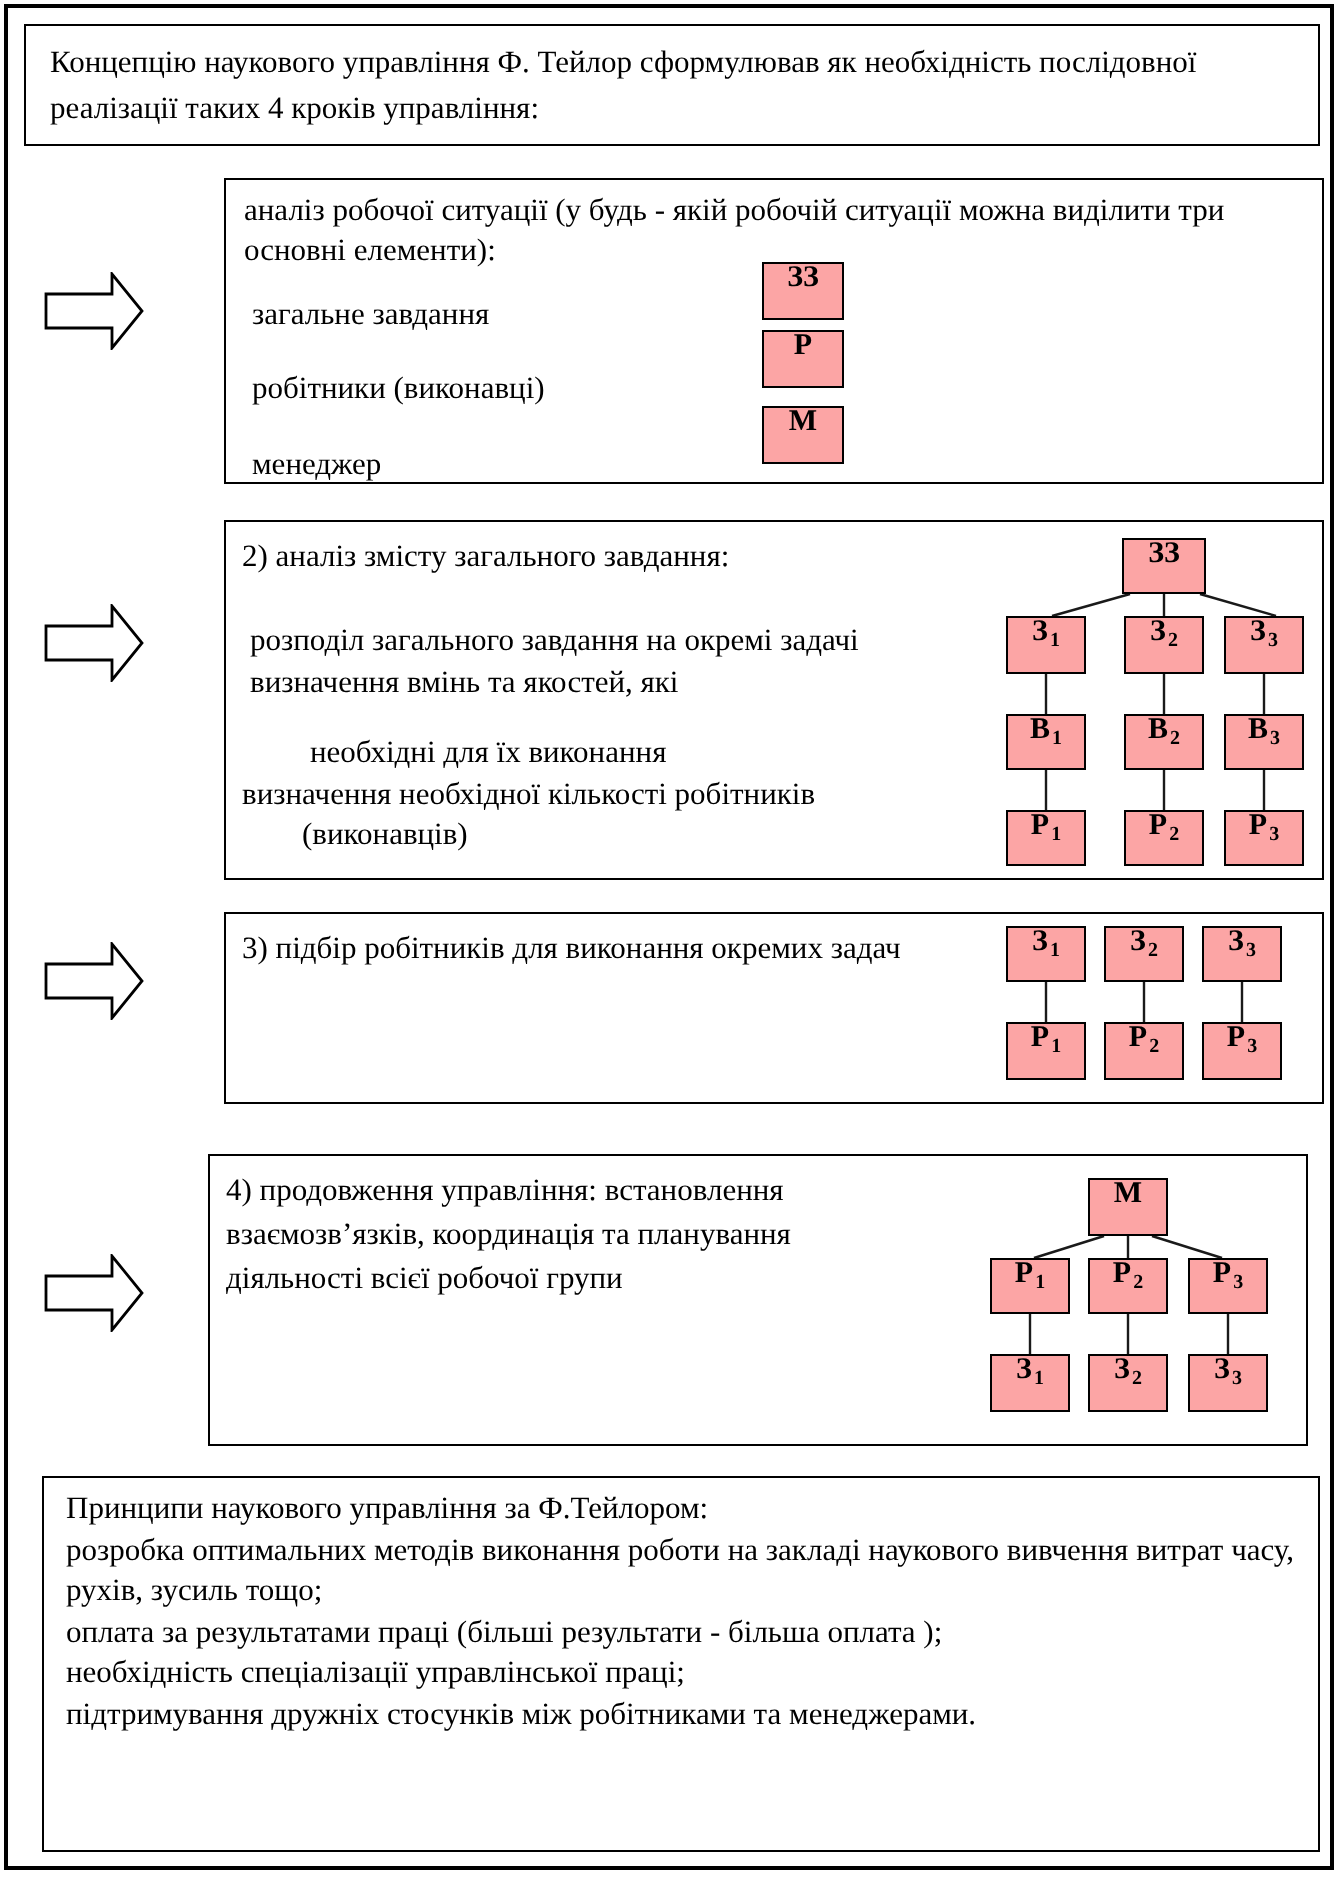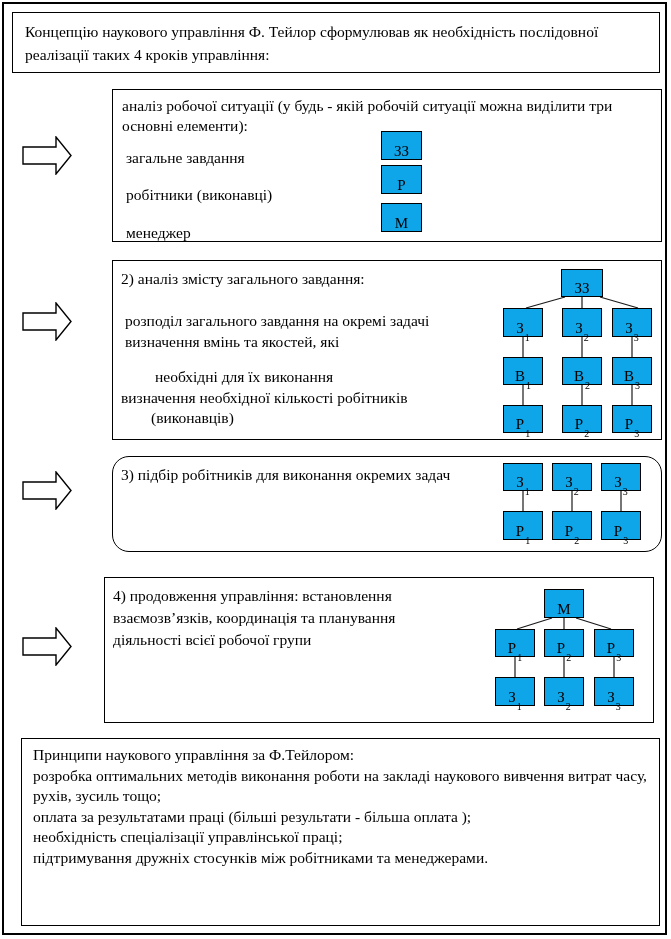--- a/index.html
+++ b/index.html
@@ -17,23 +17,23 @@
     position:absolute; border:1.5px solid #000; box-sizing:border-box;
     background:#ffffff;
   }
   .tl {
     position:absolute; white-space:nowrap;
     font-size:15.5px; line-height:20px;
   }
   .wrap { white-space:normal; }
   .node {
     position:absolute; width:40px; height:28px;
-    border:1.4px solid #000; box-sizing:border-box; background:#0ea5e9;
-    display:flex; align-items:flex-end; justify-content:center;
-    font-size:15px; line-height:1;
+    border:1.4px solid #000; box-sizing:border-box; background:#fca5a5;
+    display:flex; align-items:flex-start; justify-content:center;
+    font-size:15px; line-height:1;font-weight:bold;
   }
   .node .ns { font-size:10px; position:relative; top:7px; margin-left:1px; }
   .conn { position:absolute; left:0; top:0; pointer-events:none; }
   .conn line { stroke:#1a1a1a; stroke-width:1.2; }
   .arrow { position:absolute; width:51px; height:39px; }
   .pline {
     font-size:15.5px; line-height:20.5px; text-align:justify;
   }
   .title-text { font-size:15.5px; line-height:23px; }
 </style>
@@ -129,21 +129,21 @@
   <div class="node" style="left:449px; top:144px;">
     <span>Р</span>
       <span class="ns">2</span>
   </div>
   <div class="node" style="left:499px; top:144px;">
     <span>Р</span>
       <span class="ns">3</span>
   </div>
 </div>
 
-<div class="bx" style="left:112px; top:456px; width:550px; height:96px;border-radius:17px;">
+<div class="bx" style="left:112px; top:456px; width:550px; height:96px;">
   <div class="tl" style="left:8px; top:8px;">3) підбір робітників для виконання окремих задач</div>
 
   <svg class="conn" width="550" height="94">
     <line x1="410" y1="34" x2="410" y2="54"></line>
     <line x1="459" y1="34" x2="459" y2="54"></line>
     <line x1="508" y1="34" x2="508" y2="54"></line>
   </svg>
 
   <div class="node" style="left:390px; top:6px;">
     <span>З</span>

